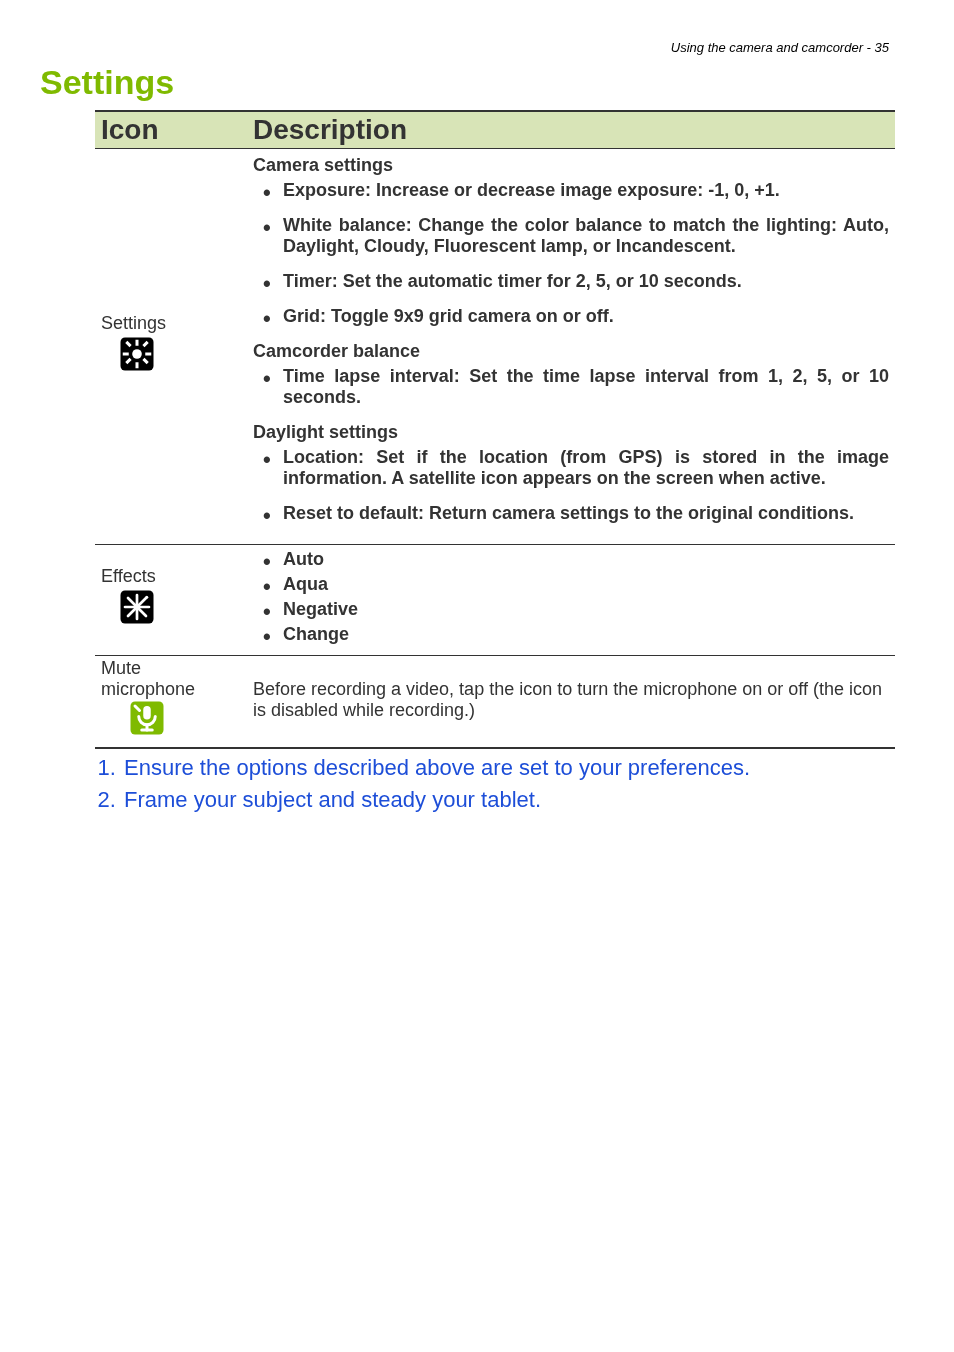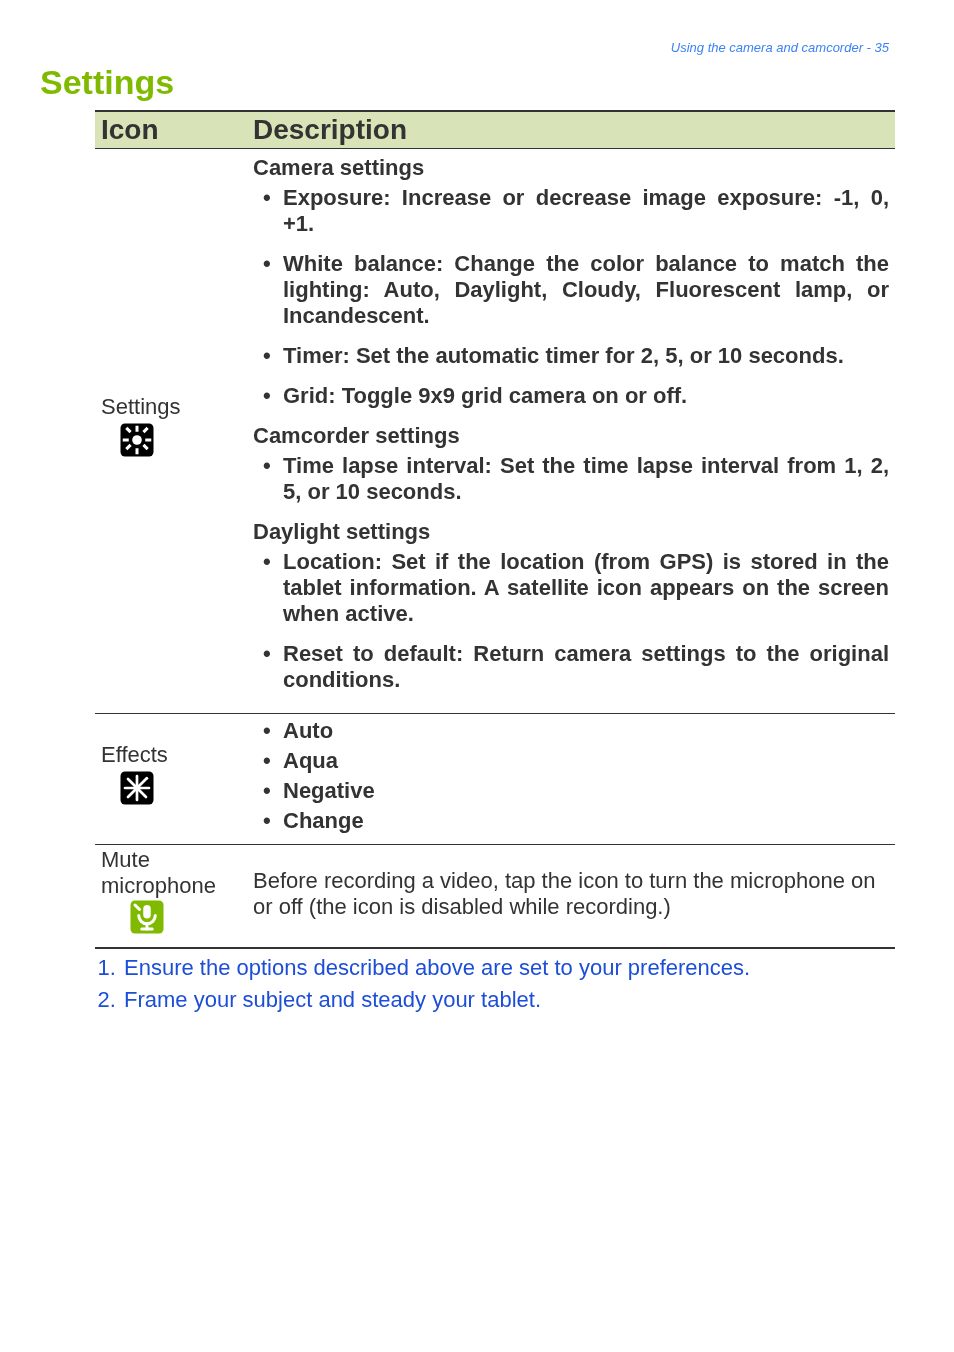--- a/index.html
+++ b/index.html
@@ -12,21 +12,21 @@
     font-family: Arial, Helvetica, sans-serif;
     color: #333;
   }
   .page {
     padding: 40px 55px 0 40px;
     box-sizing: border-box;
   }
   .page-header {
     font-style: italic;
     font-size: 13px;
-    color: #3b82f6;
+    color: #000000;
     text-align: right;
     margin-bottom: 8px;
     padding-right: 10px;
   }
   h1.section-head {
     font-size: 34px;
     font-weight: bold;
     color: #7fba00;
     margin: 0 0 8px 0;
   }
@@ -43,21 +43,21 @@
     border-bottom: 1px solid #333;
     text-align: left;
     font-size: 28px;
     font-weight: bold;
     padding: 2px 6px;
     color: #333;
   }
   table.content td {
     vertical-align: middle;
     padding: 2px 6px 6px 6px;
-    font-size: 22px;
+    font-size: 18px;
     color: #333;
   }
   table.content tr.body-row > td {
     border-bottom: 1px solid #333;
   }
   table.content tr:last-child > td {
     border-bottom: 2px solid #333;
   }
   td.icon-cell {
     width: 140px;
@@ -164,27 +164,27 @@
             </div>
           </td>
           <td>
             <div class="sub-head">Camera settings</div>
             <ul class="bullets">
               <li>Exposure: Increase or decrease image exposure: -1, 0, +1.</li>
               <li>White balance: Change the color balance to match the lighting: Auto, Daylight, Cloudy, Fluorescent lamp, or Incandescent.</li>
               <li>Timer: Set the automatic timer for 2, 5, or 10 seconds.</li>
               <li>Grid: Toggle 9x9 grid camera on or off.</li>
             </ul>
-            <div class="sub-head">Camcorder settings</div>
+            <div class="sub-head">Camcorder balance</div>
             <ul class="bullets">
               <li>Time lapse interval: Set the time lapse interval from 1, 2, 5, or 10 seconds.</li>
             </ul>
             <div class="sub-head">Daylight settings</div>
             <ul class="bullets">
-              <li>Location: Set if the location (from GPS) is stored in the tablet information. A satellite icon appears on the screen when active.</li>
+              <li>Location: Set if the location (from GPS) is stored in the image information. A satellite icon appears on the screen when active.</li>
               <li>Reset to default: Return camera settings to the original conditions.</li>
             </ul>
           </td>
         </tr>
 
         <tr class="body-row">
           <td class="icon-cell">
             <div class="icon-vert">
               <span>Effects</span>
               <span class="glyph">

